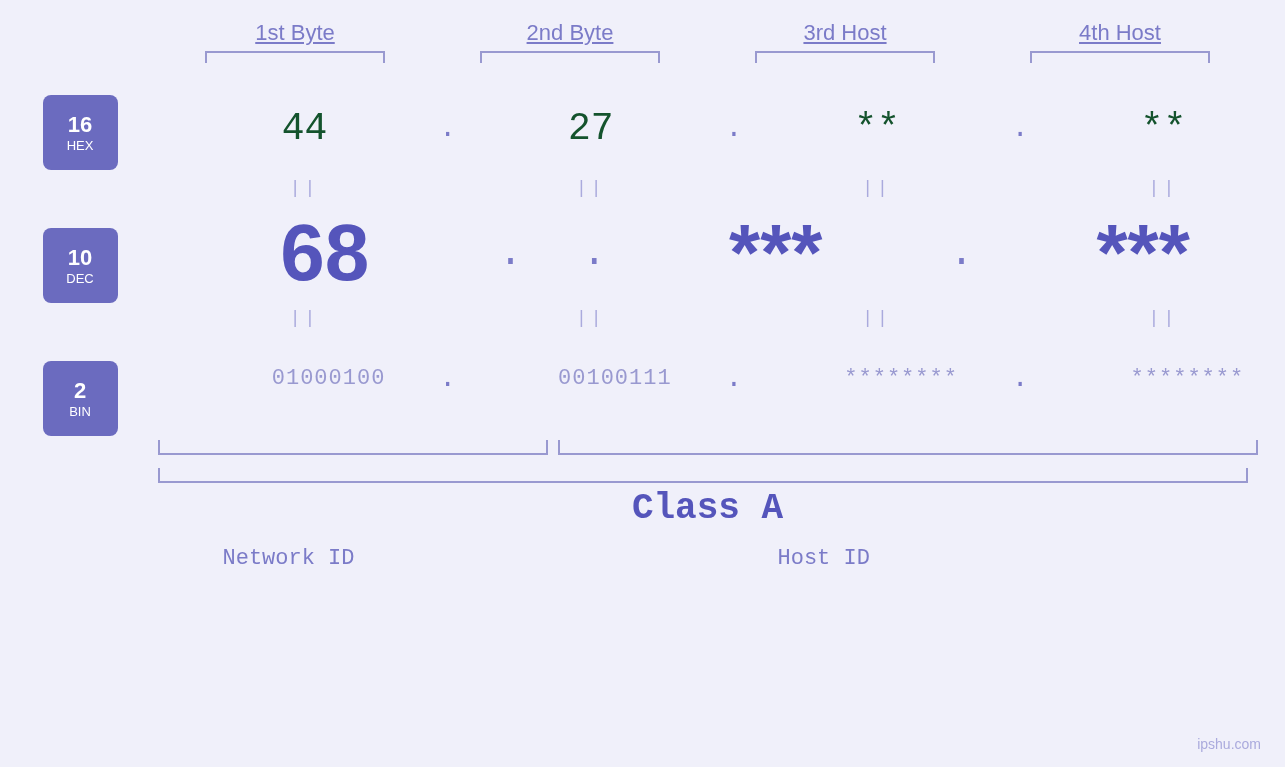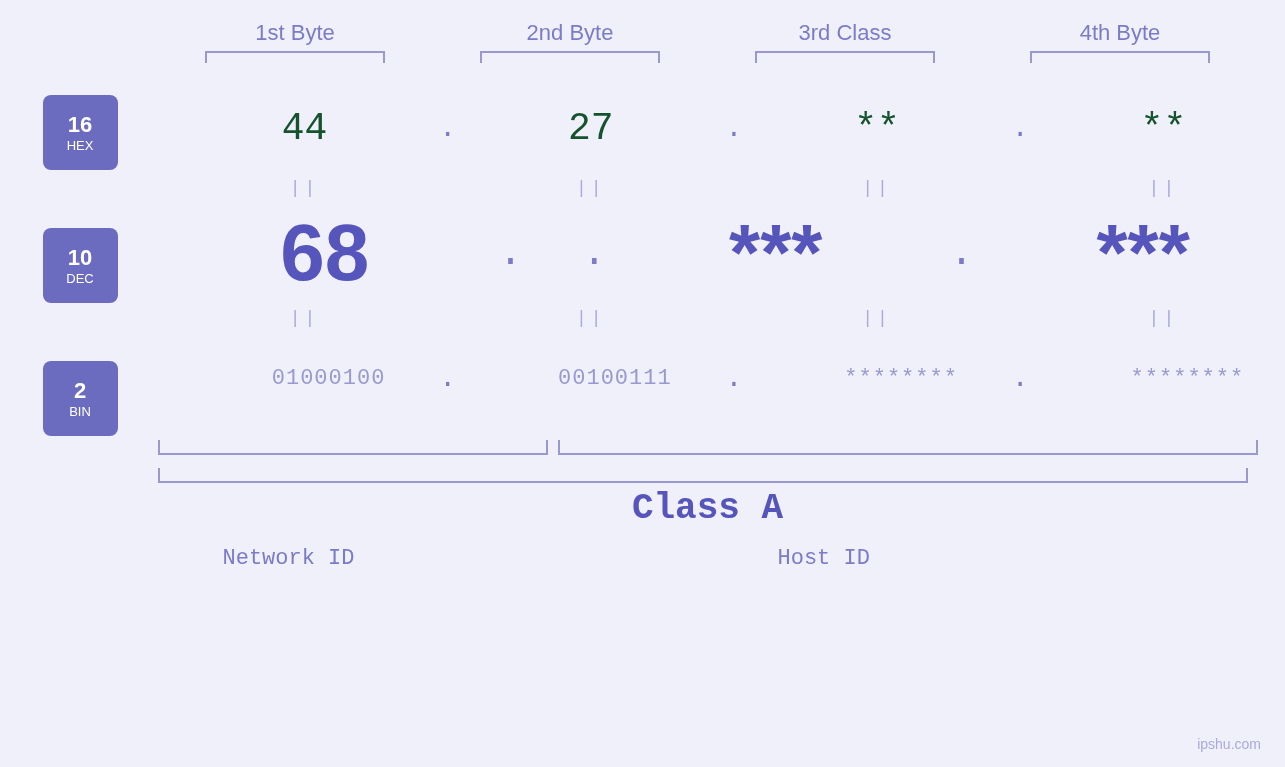--- a/index.html
+++ b/index.html
@@ -31,20 +31,21 @@
       justify-content: space-around;
       margin-bottom: 5px;
     }
 
     .byte-header {
       color: #7b7bc8;
       font-size: 22px;
       font-family: Arial, sans-serif;
       width: 220px;
       text-align: center;
+      text-decoration: underline;
     }
 
     
     .brackets-row {
       display: flex;
       width: 1100px;
       margin-left: 130px;
       justify-content: space-around;
       margin-bottom: 20px;
     }
@@ -258,22 +259,22 @@
     }
   </style>
 </head>
 <body>
 
 <div class="container">
 
   <div class="byte-headers">
     <div class="byte-header">1st Byte</div>
     <div class="byte-header">2nd Byte</div>
-    <div class="byte-header">3rd Class</div>
-    <div class="byte-header">4th Byte</div>
+    <div class="byte-header">3rd Host</div>
+    <div class="byte-header">4th Host</div>
   </div>
 
   <div class="brackets-row">
     <div class="bracket"></div>
     <div class="bracket"></div>
     <div class="bracket"></div>
     <div class="bracket"></div>
   </div>
 
   <div class="main-content">

